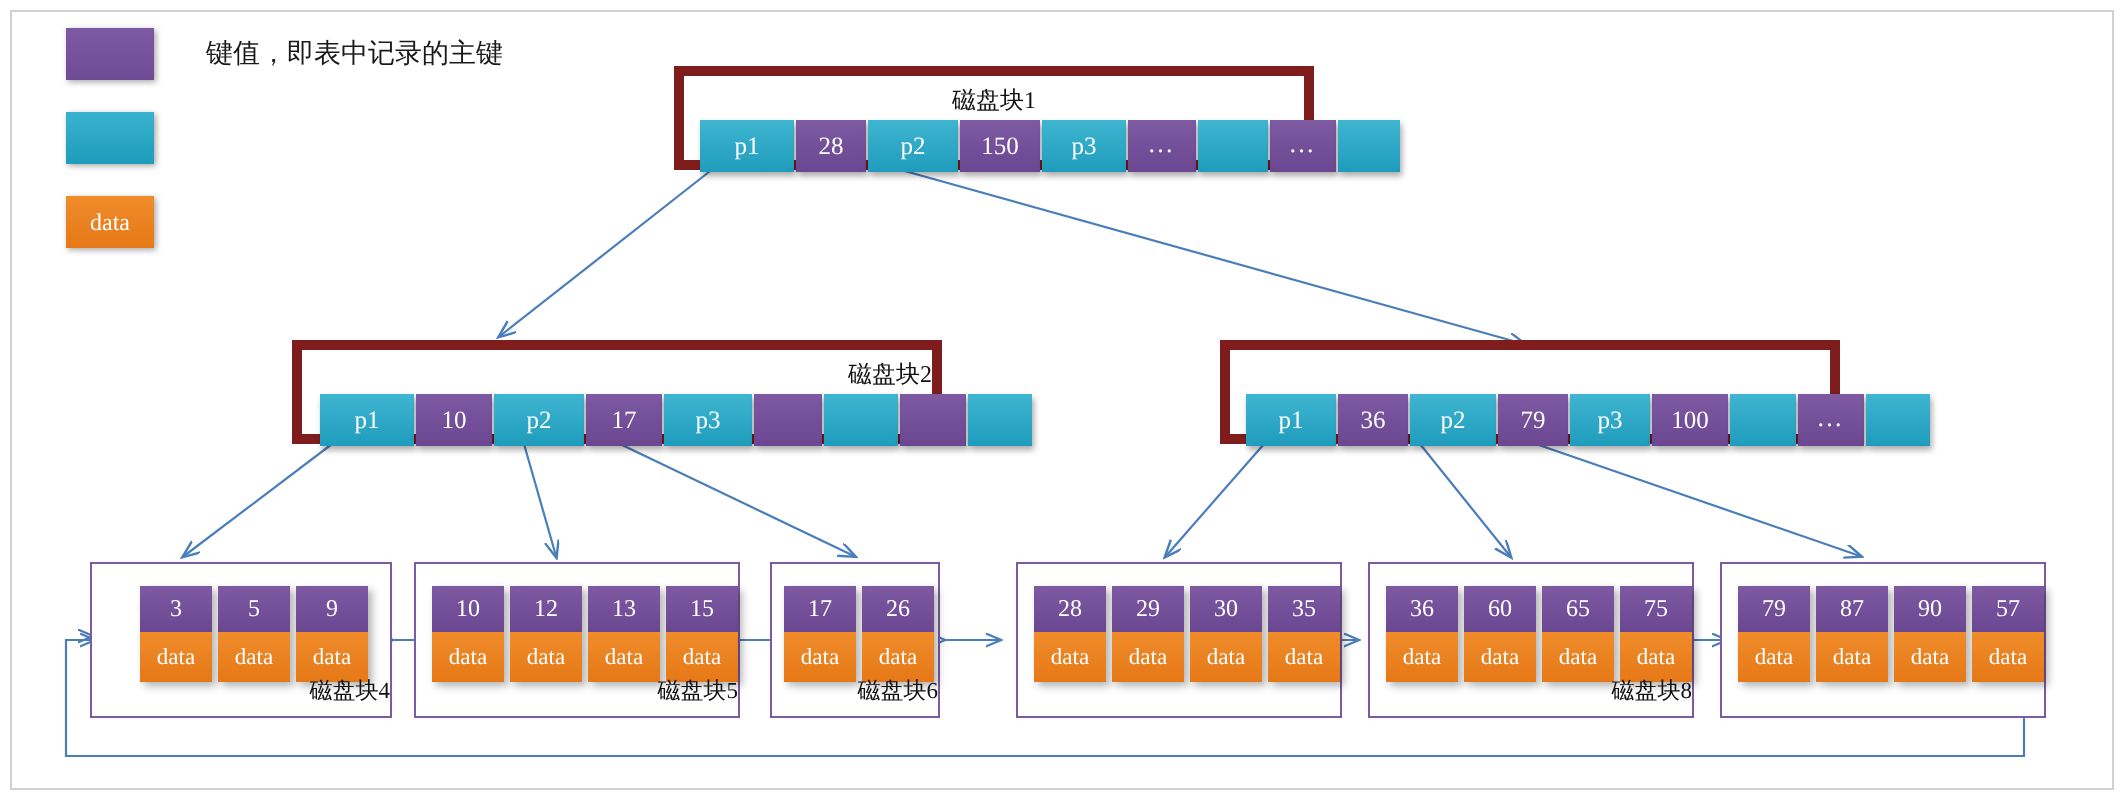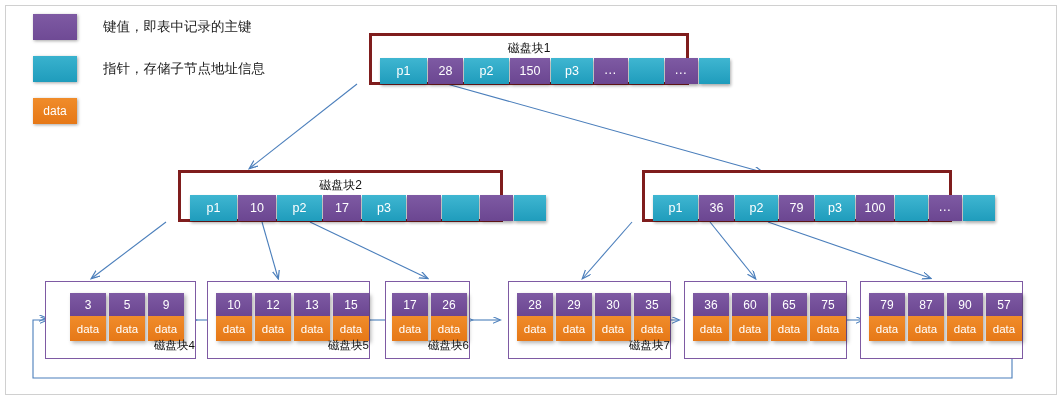--- a/index.html
+++ b/index.html
@@ -2,21 +2,21 @@
 <html><head>
 <meta charset="utf-8">
 <style>
   html,body{margin:0;padding:0;}
   body{
     width:1064px;height:402px;
     background:#ffffff;
     font-family:"Liberation Sans","DejaVu Sans",sans-serif;
     overflow:hidden;
   }
-  #stage{position:relative;width:1064px;height:402px;}
+  #stage{position:relative;width:1064px;height:402px;font-family:Liberation Serif, serif;}
 
   
   .outer-frame{
     position:absolute;left:5px;top:5px;width:1052px;height:390px;
     border:1px solid #d0d0d0;box-sizing:border-box;background:#fff;
   }
 
   
   .legend{position:absolute;left:33px;top:14px;}
   .legend-row{display:flex;align-items:center;height:26px;margin-bottom:16px;}
@@ -27,21 +27,21 @@
     color:#fff;font-size:12px;
   }
   .sw-key{background:linear-gradient(180deg,#7e5aa3 0%,#6f4a95 100%);}
   .sw-ptr{background:linear-gradient(180deg,#39b2ce 0%,#1f9cbc 100%);}
   .sw-data{background:linear-gradient(180deg,#f08c2a 0%,#e67817 100%);}
   .legend-text{margin-left:26px;font-size:13.5px;color:#1a1a1a;white-space:nowrap;}
 
   
   .node{
     position:absolute;box-sizing:border-box;
-    border:3px solid #7f1d1d;background:#fff;margin-left:32px;
+    border:5px solid #7f1d1d;background:#fff;
   }
   .node-title{
     position:absolute;left:0;right:0;text-align:center;
     font-size:12px;color:#111;
   }
   .cells{position:absolute;display:flex;}
   .cell{
     box-sizing:border-box;height:26px;
     display:flex;align-items:center;justify-content:center;
     color:#ffffff;font-size:12.5px;line-height:1;
@@ -84,21 +84,20 @@
 
   <div class="outer-frame"></div>
 
   <div class="legend">
     <div class="legend-row">
       <div class="swatch sw-key"></div>
       <div class="legend-text">键值，即表中记录的主键</div>
     </div>
     <div class="legend-row">
       <div class="swatch sw-ptr"></div>
-      <div class="legend-text">指针，存储子节点地址信息</div>
     </div>
     <div class="legend-row">
       <div class="swatch sw-data">data</div>
     </div>
   </div>
 
   <svg class="links" viewBox="0 0 1064 402">
     <defs>
       <marker id="ah" markerWidth="9" markerHeight="9" refX="7" refY="3.2" orient="auto">
         <path d="M0,0 L8,3.2 L0,6.4" fill="none" stroke="#4a7ebb" stroke-width="1.1"></path>
@@ -153,21 +152,21 @@
         </div>
       <div class="cell ptr" style="width:35px;"></div>
       <div class="cell key" style="width:33px;">
           <span class="dots">…</span>
         </div>
       <div class="cell ptr" style="width:31px;"></div>
     </div>
   </div>
 
   <div class="node" style="left:146px;top:170px;width:325px;height:52px;">
-    <div class="node-title" style="top:4px;">磁盘块2</div>
+    <div class="node-title" style="top:4px;text-align:right;">磁盘块2</div>
     <div class="cells" style="left:9px;top:22px;">
       <div class="cell ptr" style="width:47px;">p1</div>
       <div class="cell key" style="width:38px;">10</div>
       <div class="cell ptr" style="width:45px;">p2</div>
       <div class="cell key" style="width:38px;">17</div>
       <div class="cell ptr" style="width:44px;">p3</div>
       <div class="cell key" style="width:34px;"></div>
       <div class="cell ptr" style="width:37px;"></div>
       <div class="cell key" style="width:33px;"></div>
       <div class="cell ptr" style="width:32px;"></div>
@@ -256,21 +255,20 @@
       </div>
       <div class="leaf-col">
         <div class="leaf-key">30</div>
         <div class="leaf-data">data</div>
       </div>
       <div class="leaf-col">
         <div class="leaf-key">35</div>
         <div class="leaf-data">data</div>
       </div>
     </div>
-    <div class="leaf-title">磁盘块7</div>
   </div>
 
   <div class="leaf" style="left:684px;top:281px;width:163px;height:78px;">
     <div class="leaf-cells" style="left:8px;top:11px;">
       <div class="leaf-col">
         <div class="leaf-key">36</div>
         <div class="leaf-data">data</div>
       </div>
       <div class="leaf-col">
         <div class="leaf-key">60</div>
@@ -278,20 +276,21 @@
       </div>
       <div class="leaf-col">
         <div class="leaf-key">65</div>
         <div class="leaf-data">data</div>
       </div>
       <div class="leaf-col">
         <div class="leaf-key">75</div>
         <div class="leaf-data">data</div>
       </div>
     </div>
+    <div class="leaf-title">磁盘块8</div>
   </div>
 
   <div class="leaf" style="left:860px;top:281px;width:163px;height:78px;">
     <div class="leaf-cells" style="left:8px;top:11px;">
       <div class="leaf-col">
         <div class="leaf-key">79</div>
         <div class="leaf-data">data</div>
       </div>
       <div class="leaf-col">
         <div class="leaf-key">87</div>

